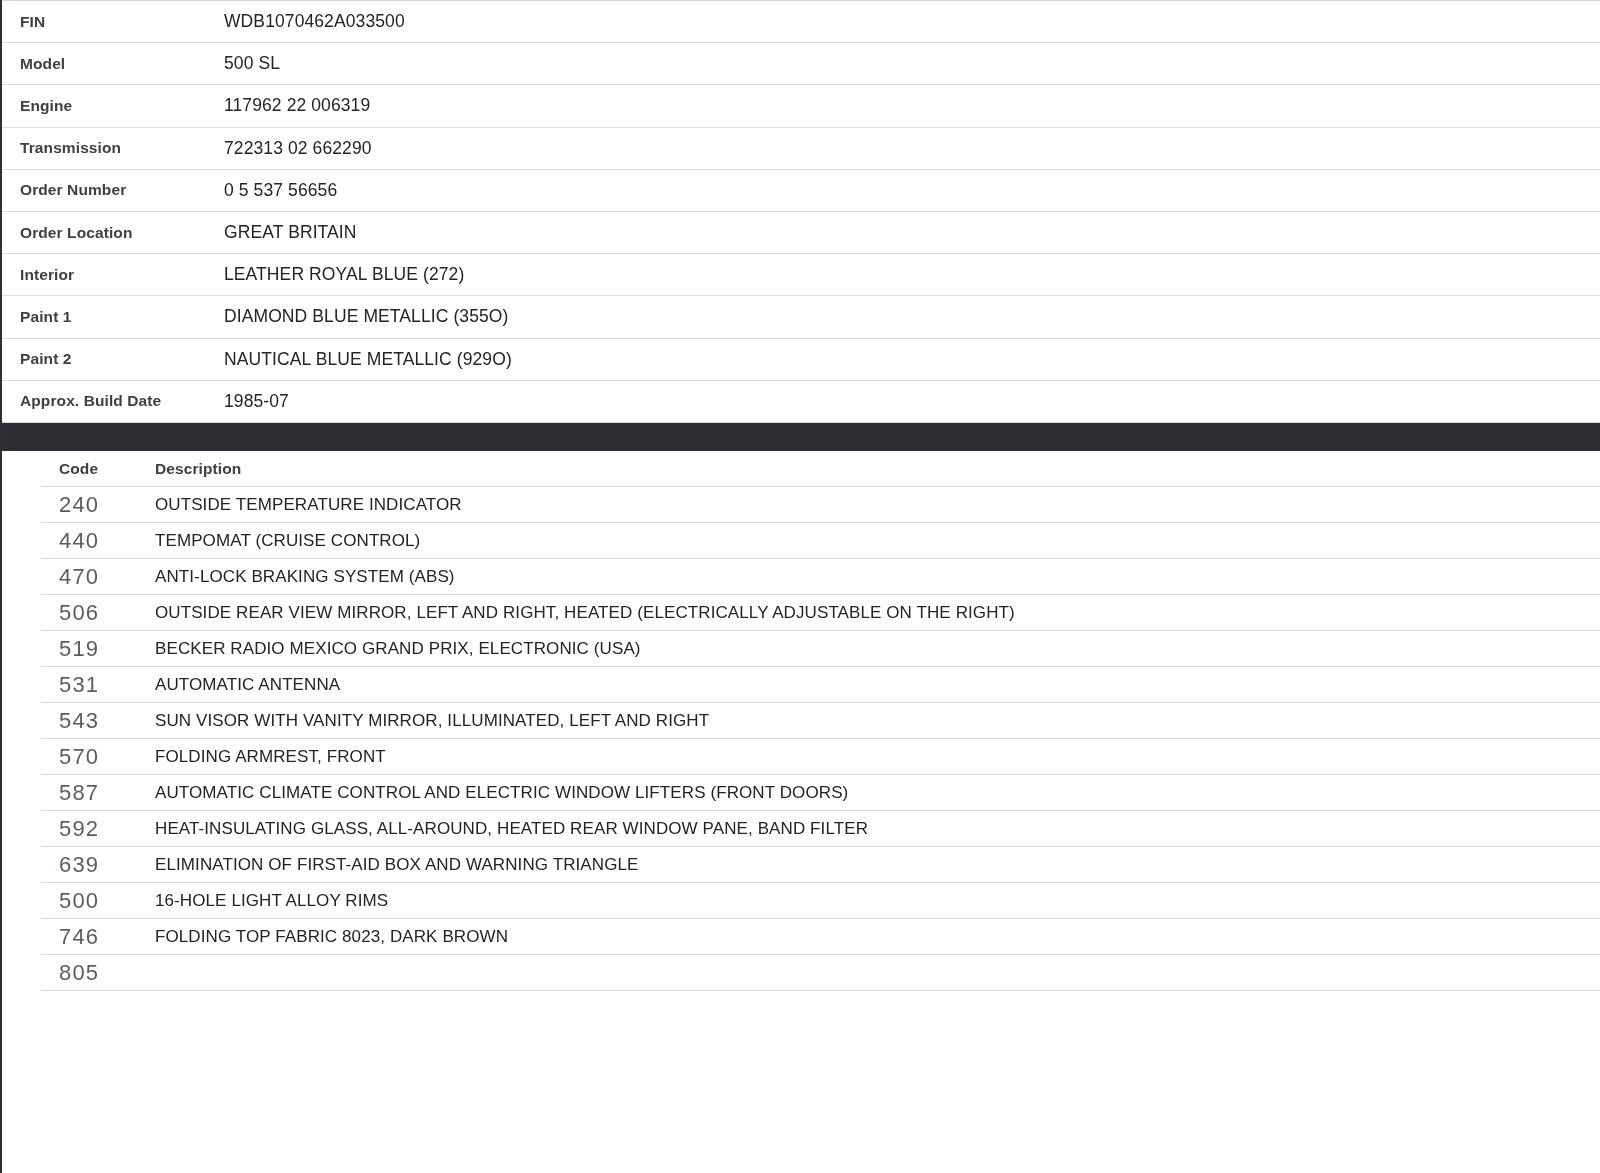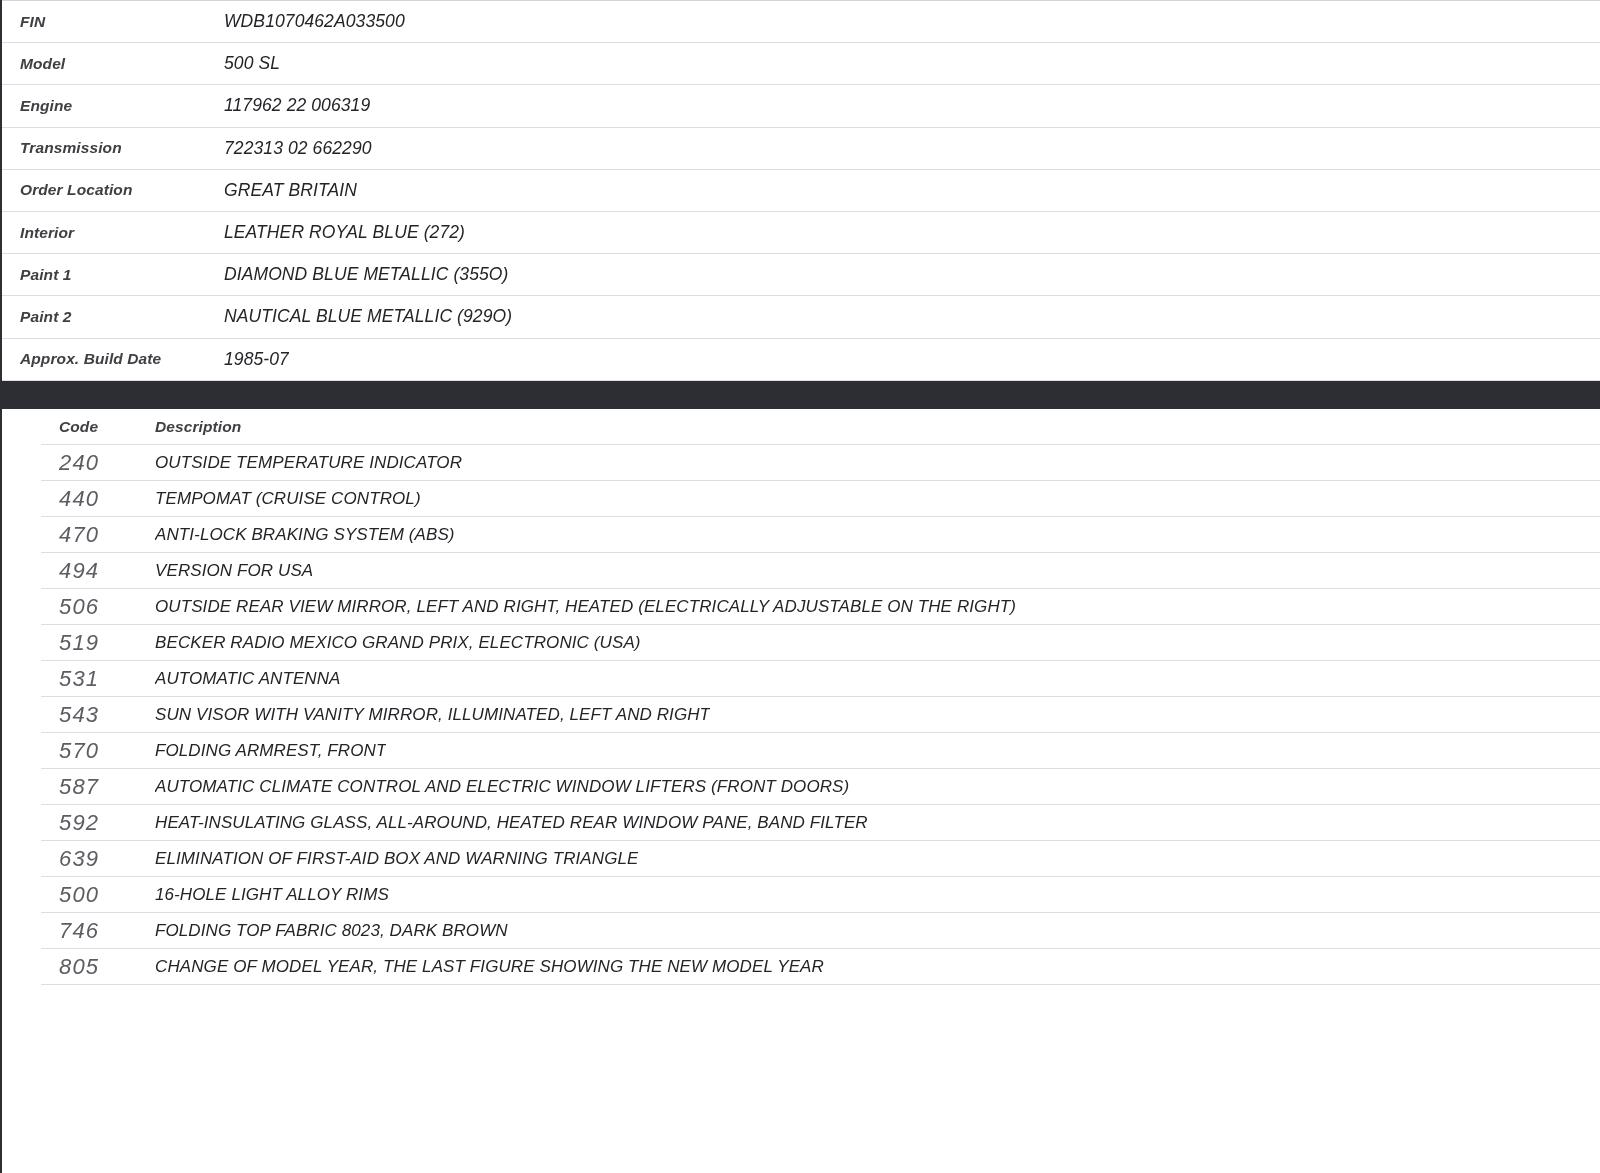--- a/index.html
+++ b/index.html
@@ -12,21 +12,20 @@
     background: #ffffff;
     font-family: "Liberation Sans", "DejaVu Sans", sans-serif;
     overflow: hidden;
   }
   .sheet {
     box-sizing: border-box;
     width: 1600px;
     height: 1173px;
     border-left: 2px solid var(--leftb, #2d2f34);
     background: #ffffff;
-    font-style: italic;
   }
   .info-table {
     border-top: 1px solid #d2d4d7;
   }
   .row {
     box-sizing: border-box;
     display: flex;
     align-items: center;
     height: 42.2px;
     border-bottom: 1px solid var(--divider, #dcdee1);
@@ -98,20 +97,24 @@
   <div class="row info-row">
     <span class="cell label">Engine</span>
     <span class="cell value">117962 22 006319</span>
   </div>
 
   <div class="row info-row">
     <span class="cell label">Transmission</span>
     <span class="cell value">722313 02 662290</span>
   </div>
 
+  <div class="row info-row">
+    <span class="cell label">Order Number</span>
+    <span class="cell value">0 5 537 56656</span>
+  </div>
 
   <div class="row info-row">
     <span class="cell label">Order Location</span>
     <span class="cell value">GREAT BRITAIN</span>
   </div>
 
   <div class="row info-row">
     <span class="cell label">Interior</span>
     <span class="cell value">LEATHER ROYAL BLUE (272)</span>
   </div>
@@ -149,24 +152,20 @@
     <span class="cell code">440</span>
     <span class="cell desc">TEMPOMAT (CRUISE CONTROL)</span>
   </div>
 
 
   <div class="row option-row">
     <span class="cell code">470</span>
     <span class="cell desc">ANTI-LOCK BRAKING SYSTEM (ABS)</span>
   </div>
 
-  <div class="row option-row">
-    <span class="cell code">494</span>
-    <span class="cell desc">VERSION FOR USA</span>
-  </div>
 
   <div class="row option-row">
     <span class="cell code">506</span>
     <span class="cell desc">OUTSIDE REAR VIEW MIRROR, LEFT AND RIGHT, HEATED (ELECTRICALLY ADJUSTABLE ON THE RIGHT)</span>
   </div>
 
   <div class="row option-row">
     <span class="cell code">519</span>
     <span class="cell desc">BECKER RADIO MEXICO GRAND PRIX, ELECTRONIC (USA)</span>
   </div>
@@ -206,18 +205,17 @@
     <span class="cell desc">16-HOLE LIGHT ALLOY RIMS</span>
   </div>
 
   <div class="row option-row">
     <span class="cell code">746</span>
     <span class="cell desc">FOLDING TOP FABRIC 8023, DARK BROWN</span>
   </div>
 
   <div class="row option-row">
     <span class="cell code">805</span>
-    <span class="cell desc">CHANGE OF MODEL YEAR, THE LAST FIGURE SHOWING THE NEW MODEL YEAR</span>
   </div>
 </div>
   </section>
 
 </div>
 
 </body></html>

